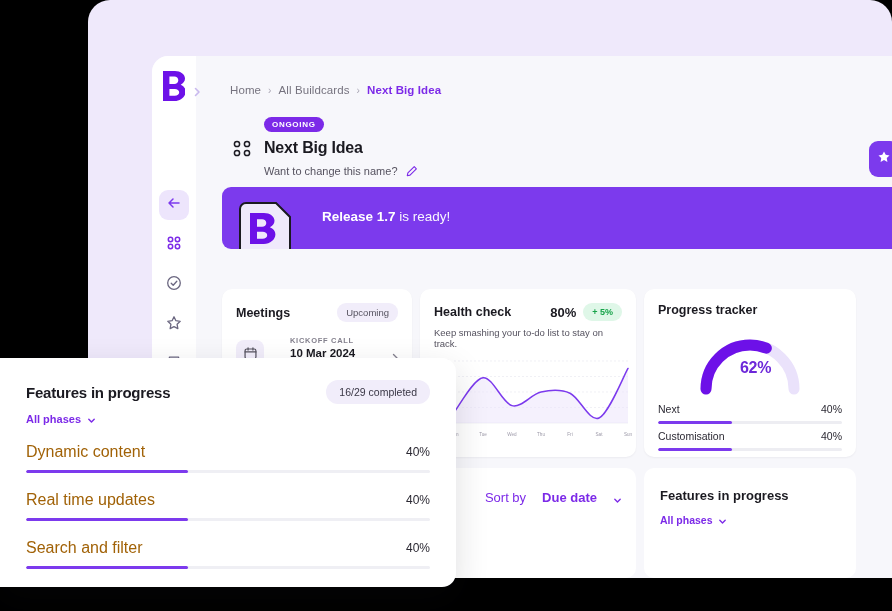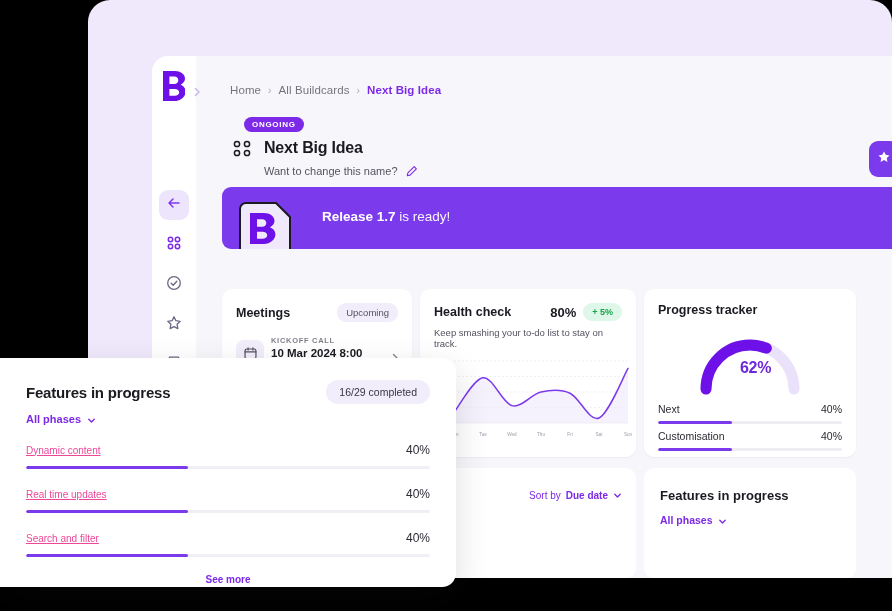--- a/index.html
+++ b/index.html
@@ -65,21 +65,21 @@
     letter-spacing:.1px;
   }
   .breadcrumb .sep{color:#A9A6B4;font-size:10px;}
   .breadcrumb .cur{color:#7C2AE8;font-weight:600;}
   .breadcrumb .crumb{cursor:pointer;}
 
   .title-block{position:absolute;left:34px;top:57px;width:420px;}
   .badge-ongoing{
     display:inline-block;background:#7C2AE8;color:#fff;
     font-size:8px;font-weight:700;letter-spacing:.7px;
-    padding:3px 8px 3px 8px;border-radius:9px;margin-left:14px;
+    padding:3px 8px 3px 8px;border-radius:9px;margin-left:34px;
   }
   .title-row{display:flex;align-items:center;gap:10px;margin-top:4px;}
   .dots-icon{width:24px;height:24px;color:#1B1A21;flex:none;}
   .proj-title{font-size:16px;font-weight:700;color:#1B1A21;letter-spacing:-.2px;}
   .rename-row{
     display:flex;align-items:center;gap:8px;margin-left:34px;margin-top:5px;
     font-size:11px;color:#55525F;
   }
   .pencil{width:12px;height:12px;color:#7C2AE8;cursor:pointer;}
 
@@ -119,21 +119,21 @@
     border-radius:9px;padding:4px 9px;
   }
   .pill-green{background:#DFF7E8;color:#17A34A;font-weight:700;font-size:9px;}
 
   .card-head{
     display:flex;align-items:center;justify-content:space-between;
     padding:14px 14px 0 14px;
     text-align:right;
   }
   .meet-row{
-    display:flex;align-items:center;gap:7px;padding:14px 12px 0 14px;
+    display:flex;align-items:center;gap:26px;padding:14px 12px 0 14px;
   }
   .cal-chip{
     width:28px;height:28px;border-radius:8px;background:#F1EDFA;
     display:flex;align-items:center;justify-content:center;color:#55525F;flex:none;
   }
   .meet-label{font-size:7.5px;font-weight:700;letter-spacing:.7px;color:#84818E;}
   .meet-date{font-size:11.5px;font-weight:700;color:#1B1A21;margin-top:2px;}
   .meet-chev{margin-left:auto;color:#84818E;width:10px;height:10px;}
 
   .health-sub{
@@ -156,21 +156,21 @@
   .track{height:3px;background:#EDEDF2;border-radius:2px;margin-top:6px;position:relative;overflow:hidden;}
   .track > i{display:block;height:100%;background:#7C3AED;border-radius:2px;}
 
   
   .card-sort{
     position:absolute;left:224px;top:412px;width:216px;height:110px;
     background:#fff;border-radius:10px;
   }
   .sortline{
     position:absolute;right:14px;top:22px;
-    font-size:10px;color:#7C2AE8;display:flex;align-items:center;gap:5px;
+    font-size:13px;color:#7C2AE8;display:flex;align-items:center;gap:16px;
   }
   .sortline b{font-weight:700;}
   .card-feat2{
     position:absolute;left:448px;top:412px;width:212px;height:110px;
     background:#fff;border-radius:10px;
   }
   .feat2-title{position:absolute;left:16px;top:20px;font-size:13px;font-weight:700;color:#1B1A21;}
   .feat2-phase{
     position:absolute;left:16px;top:46px;font-size:10.5px;font-weight:700;color:#7C2AE8;
     display:flex;align-items:center;gap:5px;
@@ -191,21 +191,21 @@
   .ov-pill{
     font-size:10.5px;color:#3A3746;background:#F1EDFA;
     border-radius:14px;padding:6px 13px;
   }
   .ov-phase{
     margin:9px 26px 0 26px;font-size:11px;font-weight:700;color:#7C2AE8;
     display:flex;align-items:center;gap:6px;
   }
   .ov-item{padding:0 26px;margin-top:18px;}
   .ov-line{display:flex;justify-content:space-between;align-items:center;}
-  .ov-name{font-size:10px;color:#ec4899;text-decoration:underline;}
+  .ov-name{font-size:16px;color:#a16207;}
   .ov-val{font-size:12px;color:#2B2933;}
   .ov-track{height:3px;background:#EFEFF4;border-radius:2px;margin-top:9px;overflow:hidden;}
   .ov-track > i{display:block;height:100%;background:#7C3AED;border-radius:2px;}
   .ov-more{
     text-align:center;font-size:10px;font-weight:700;color:#7C2AE8;
     margin-top:17px;cursor:pointer;
   }
   .chev{width:9px;height:9px;}
 </style>
 </head>

